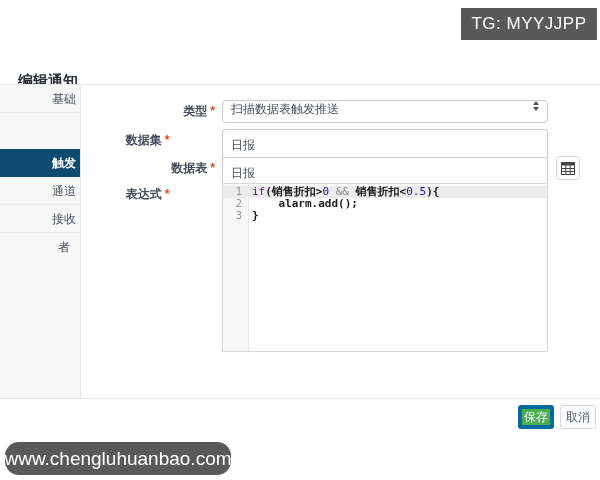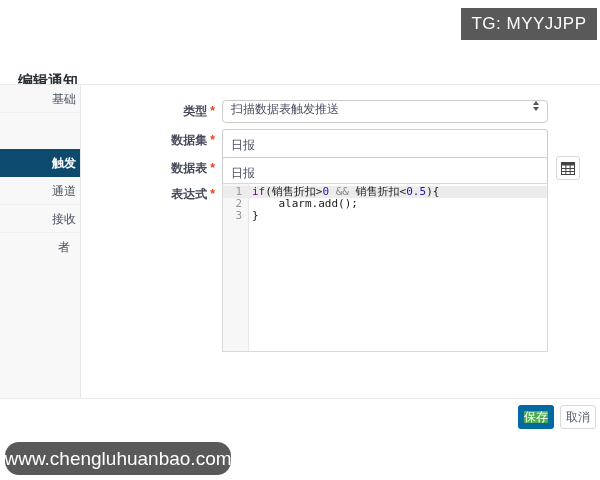--- a/index.html
+++ b/index.html
@@ -23,23 +23,23 @@
   
   .sidebar { position:absolute; left:0; top:85px; width:80px; height:313px; background:#f8f8f9; }
   .side-item { height:28px; line-height:28px; text-align:center; font-size:12px; color:#495060;
                border-bottom:1px solid #f0f1f3; cursor:pointer;padding-left:48px; }
   .side-item.active { background:#0c4a6e; color:#fff; font-weight:bold; border-bottom:none;margin-top:36px; }
 
   
   .fld-label { position:absolute; left:80px; width:135px; text-align:right; font-size:12px;
                font-weight:bold; color:#464c5b; }
   .lab-1 { top:100px; height:23px; line-height:23px; }
-  .lab-2 { top:129px; height:23px; line-height:23px; }
+  .lab-2 { top:129px; height:23px; line-height:23px;text-align:center; }
   .lab-3 { top:157px; height:23px; line-height:23px; }
-  .lab-4 { top:183px; height:23px; line-height:23px; }
+  .lab-4 { top:183px; height:23px; line-height:23px;text-align:center; }
   .req { color:#ed4014; margin-left:3px; font-weight:bold; }
 
   
   .select-box { position:absolute; left:222px; top:100px; width:326px; height:23px; background:#fff;
                 border:1px solid #ccc; border-radius:4px; display:flex; 
                 padding:0 8px; font-size:12px; color:#495060; cursor:pointer; }
   .select-box .sel-text { flex:1; }
   .stepper { display:flex; flex-direction:column; align-items:center; gap:2px; }
   .tri-up { width:0; height:0; border-left:3px solid transparent; border-right:3px solid transparent; border-bottom:4px solid #555; }
   .tri-down { width:0; height:0; border-left:3px solid transparent; border-right:3px solid transparent; border-top:4px solid #555; }
@@ -61,27 +61,27 @@
   .gutter-bg { position:absolute; left:0; top:0; bottom:0; width:26px; background:#f7f7f7;
                border-right:1px solid #e8e8e8; }
   .code-lines { position:relative; padding-top:2px; }
   .code-row { position:relative; display:flex; line-height:12px; padding:0; }
   .code-row.active { background:#ececec; }
   .gutter-cell { width:26px; flex:0 0 26px; text-align:right; padding-right:7px; color:#999; }
   .code-cell { white-space:pre; color:#000; padding-left:3px; }
   .tok-keyword { color:#770088; }
   .tok-number { color:#221199; }
   .tok-operator { color:#888888; }
-  .tok-plain { color:#1a1a1a; }
+  .tok-plain { color:#1a1a1a;font-weight:bold; }
 
   
   .btn { position:absolute; top:405px; height:24px; border-radius:3px; font-size:12px;
          display:flex; align-items:center; justify-content:center; cursor:pointer;
          font-family:"Liberation Sans","DejaVu Sans",sans-serif; }
-  .btn-save { left:518px; width:36px; background:#4cae50; border:6px solid #0369a1; color:#fff; }
+  .btn-save { left:518px; width:36px; background:#4cae50; border:4px solid #0369a1; color:#fff; }
   .btn-cancel { left:560px; width:36px; background:#fff; border:1px solid #d9d9d9; color:#515a6e; }
 </style>
 </head>
 <body>
 
 <div class="screen">
 
   <div class="wm wm-top">
     <span>TG: MYYJJPP</span>
   </div>

